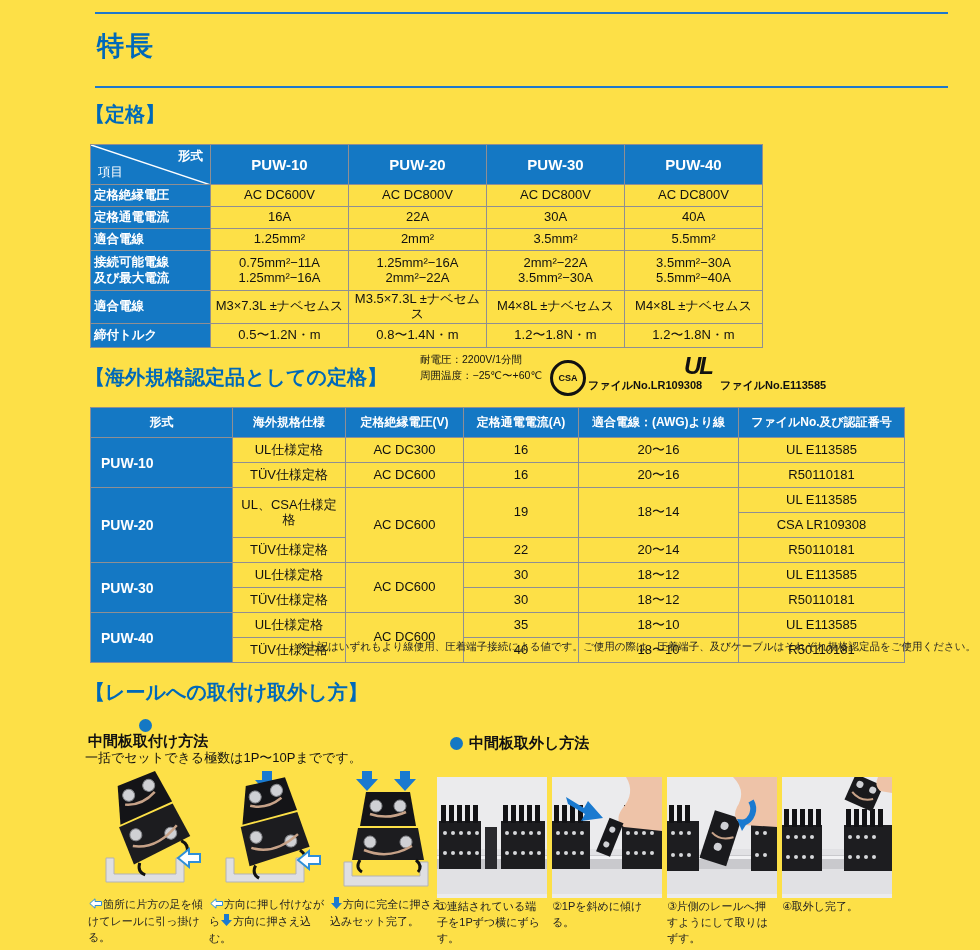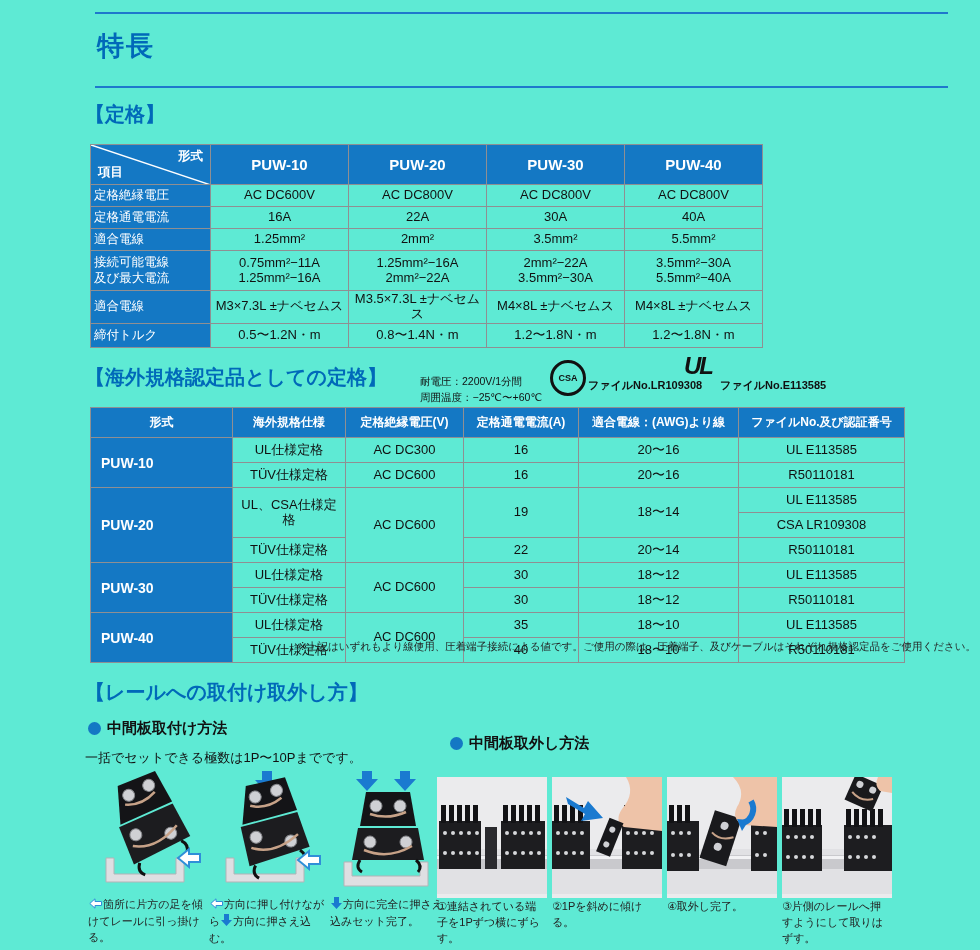--- a/index.html
+++ b/index.html
@@ -1,39 +1,39 @@
 <!DOCTYPE html>
 <html><head>
 <meta charset="utf-8">
 <style>
   html,body{margin:0;padding:0;background:#fff;}
-  .page{position:relative;width:980px;height:950px;background:#5eead4;overflow:hidden;
+  .page{position:relative;width:980px;height:950px;background:#fde047;overflow:hidden;
         font-family:"Liberation Sans","DejaVu Sans",sans-serif;color:#111;}
   .abs{position:absolute;}
 
   
   .rule{height:2px;background:#1e78cc;}
   .main-title{font-size:27px;font-weight:bold;color:#0069b9;letter-spacing:2px;}
   .sec-title{font-size:20px;font-weight:bold;color:#0069b9;white-space:nowrap;}
 
   
   table{border-collapse:collapse;table-layout:fixed;}
   th,td{border:1px solid #8f8f92;overflow:hidden;}
   td{text-align:center;font-size:13px;padding:1px 2px;line-height:1.15;}
 
   
   .t1 .head th{background:#1478c4;color:#fff;font-size:15px;font-weight:bold;text-align:center;}
-  .t1 .lbl{background:#1478c4;color:#fff;font-size:12.5px;font-weight:normal;text-align:left;
+  .t1 .lbl{background:#1478c4;color:#fff;font-size:12.5px;font-weight:bold;text-align:left;
            padding:1px 3px;white-space:pre-line;line-height:1.25;}
   .t1 .pre{white-space:pre-line;}
   .h40{height:40px;} .h22{height:22px;} .h24{height:24px;}
   .diag{position:relative;background:#1478c4;padding:0;}
   .diag svg{position:absolute;left:0;top:0;}
   .diag .c-top{position:absolute;top:3px;right:7px;color:#fff;font-size:12.5px;font-weight:bold;}
-  .diag .c-bot{position:absolute;bottom:3px;left:7px;color:#fff;font-size:12.5px;font-weight:bold;}
+  .diag .c-bot{position:absolute;bottom:3px;left:7px;color:#fff;font-size:12.5px;font-weight:normal;}
 
   
   .cert-note{font-size:10.5px;line-height:1.5;color:#111;white-space:nowrap;}
   .logo-file{font-size:11px;white-space:nowrap;font-weight:bold;}
   .csa-circle{width:30px;height:30px;border:3px solid #111;border-radius:50%;
               display:flex;align-items:center;justify-content:center;
               font-size:9px;font-weight:bold;color:#111;}
   .ul-mark{font-size:24px;font-weight:900;font-style:italic;color:#111;letter-spacing:-2px;}
 
   
@@ -133,21 +133,21 @@
       <th class="lbl">締付トルク</th>
       <td>0.5〜1.2N・m</td>
       <td>0.8〜1.4N・m</td>
       <td>1.2〜1.8N・m</td>
       <td>1.2〜1.8N・m</td>
     </tr>
   </tbody>
     </table>
 
   <div class="abs sec-title" style="left:85px;top:364px;">【海外規格認定品としての定格】</div>
-  <div class="abs cert-note" style="left:420px;top:374px;">
+  <div class="abs cert-note" style="left:420px;top:352px;">
     <div>耐電圧：2200V/1分間</div>
     <div>周囲温度：−25℃〜+60℃</div>
   </div>
   <div class="abs" style="left:550px;top:360px;">
     <div class="csa-circle">
         <span>CSA</span>
       </div>
   </div>
   <div class="abs logo-file" style="left:588px;top:378px;">ファイルNo.LR109308</div>
   <div class="abs ul-mark" style="left:684px;top:352px;"><span>UL</span></div>
@@ -231,21 +231,21 @@
       <td>18〜10</td>
       <td>R50110181</td>
     </tr>
   </tbody>
     </table>
 
   <div class="abs footnote" style="left:290px;top:640px;width:686px;">※上記はいずれもより線使用、圧着端子接続による値です。ご使用の際は、圧着端子、及びケーブルはそれぞれ規格認定品をご使用ください。</div>
 
   <div class="abs sec-title" style="left:85px;top:679px;">【レールへの取付け取外し方】</div>
 
-  <div class="abs sub-head" style="left:88px;top:719px;">
+  <div class="abs sub-head" style="left:88px;top:719px;flex-direction:column;">
     <span class="bullet"></span>
     <span>中間板取付け方法</span>
   </div>
   <div class="abs sub-head" style="left:450px;top:734px;">
     <span class="bullet"></span>
     <span>中間板取外し方法</span>
   </div>
   <div class="abs note-text" style="left:85px;top:749px;">一括でセットできる極数は1P〜10Pまでです。</div>
 
   <div class="abs photo-row" style="left:92px;top:770px;gap:8px;">
@@ -502,17 +502,17 @@
     <div class="cap" style="width:115px;">
       <span class="iarrow"><svg width="11" height="12" viewBox="0 0 11 12">
             <path d="M3 0 h5 v6 h3 L5.5 12 L0 6 h3 Z" fill="#1a7ad0"></path>
           </svg></span><span>方向に完全に押さえ込みセット完了。</span>
     </div>
   </div>
 
   <div class="abs cap-row" style="left:437px;top:899px;gap:5px;">
     <div class="cap" style="width:110px;">①連結されている端子を1Pずつ横にずらす。</div>
     <div class="cap" style="width:110px;">②1Pを斜めに傾ける。</div>
+    <div class="cap" style="width:110px;">③片側のレールへ押すようにして取りはずす。</div>
     <div class="cap" style="width:110px;">④取外し完了。</div>
-    <div class="cap" style="width:110px;">③片側のレールへ押すようにして取りはずす。</div>
   </div>
 
 </div>
 
 </body></html>

